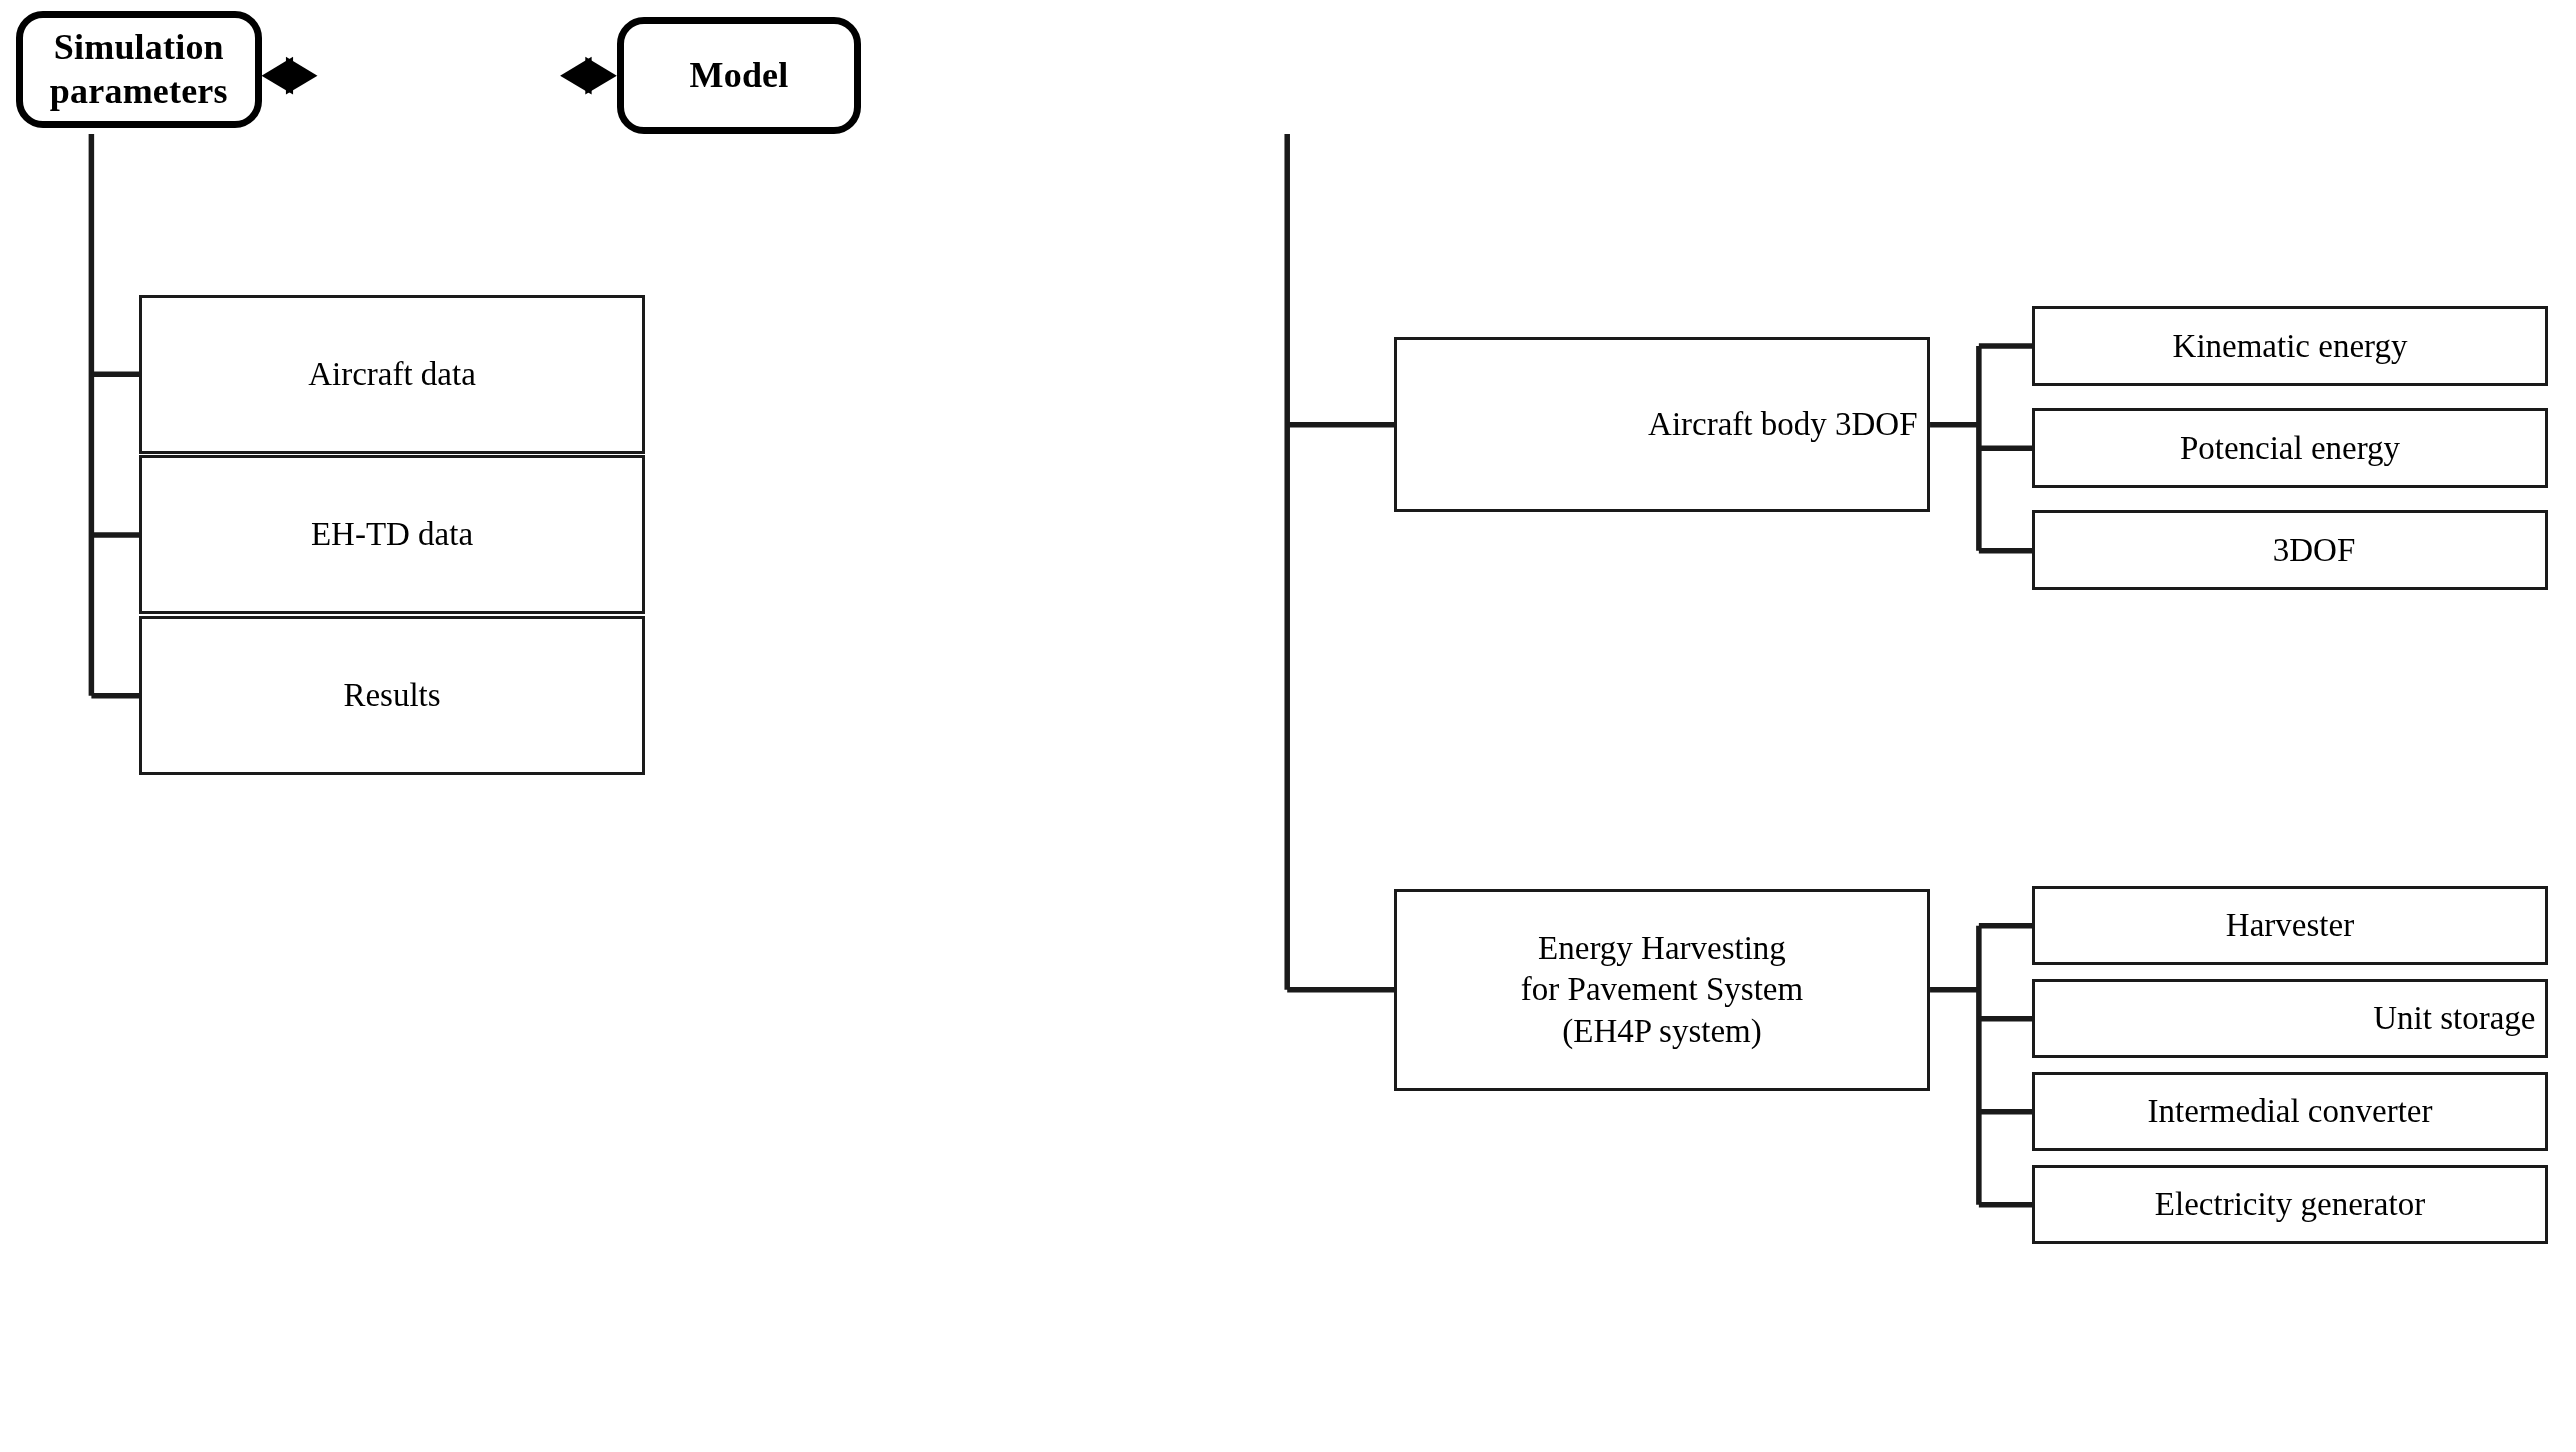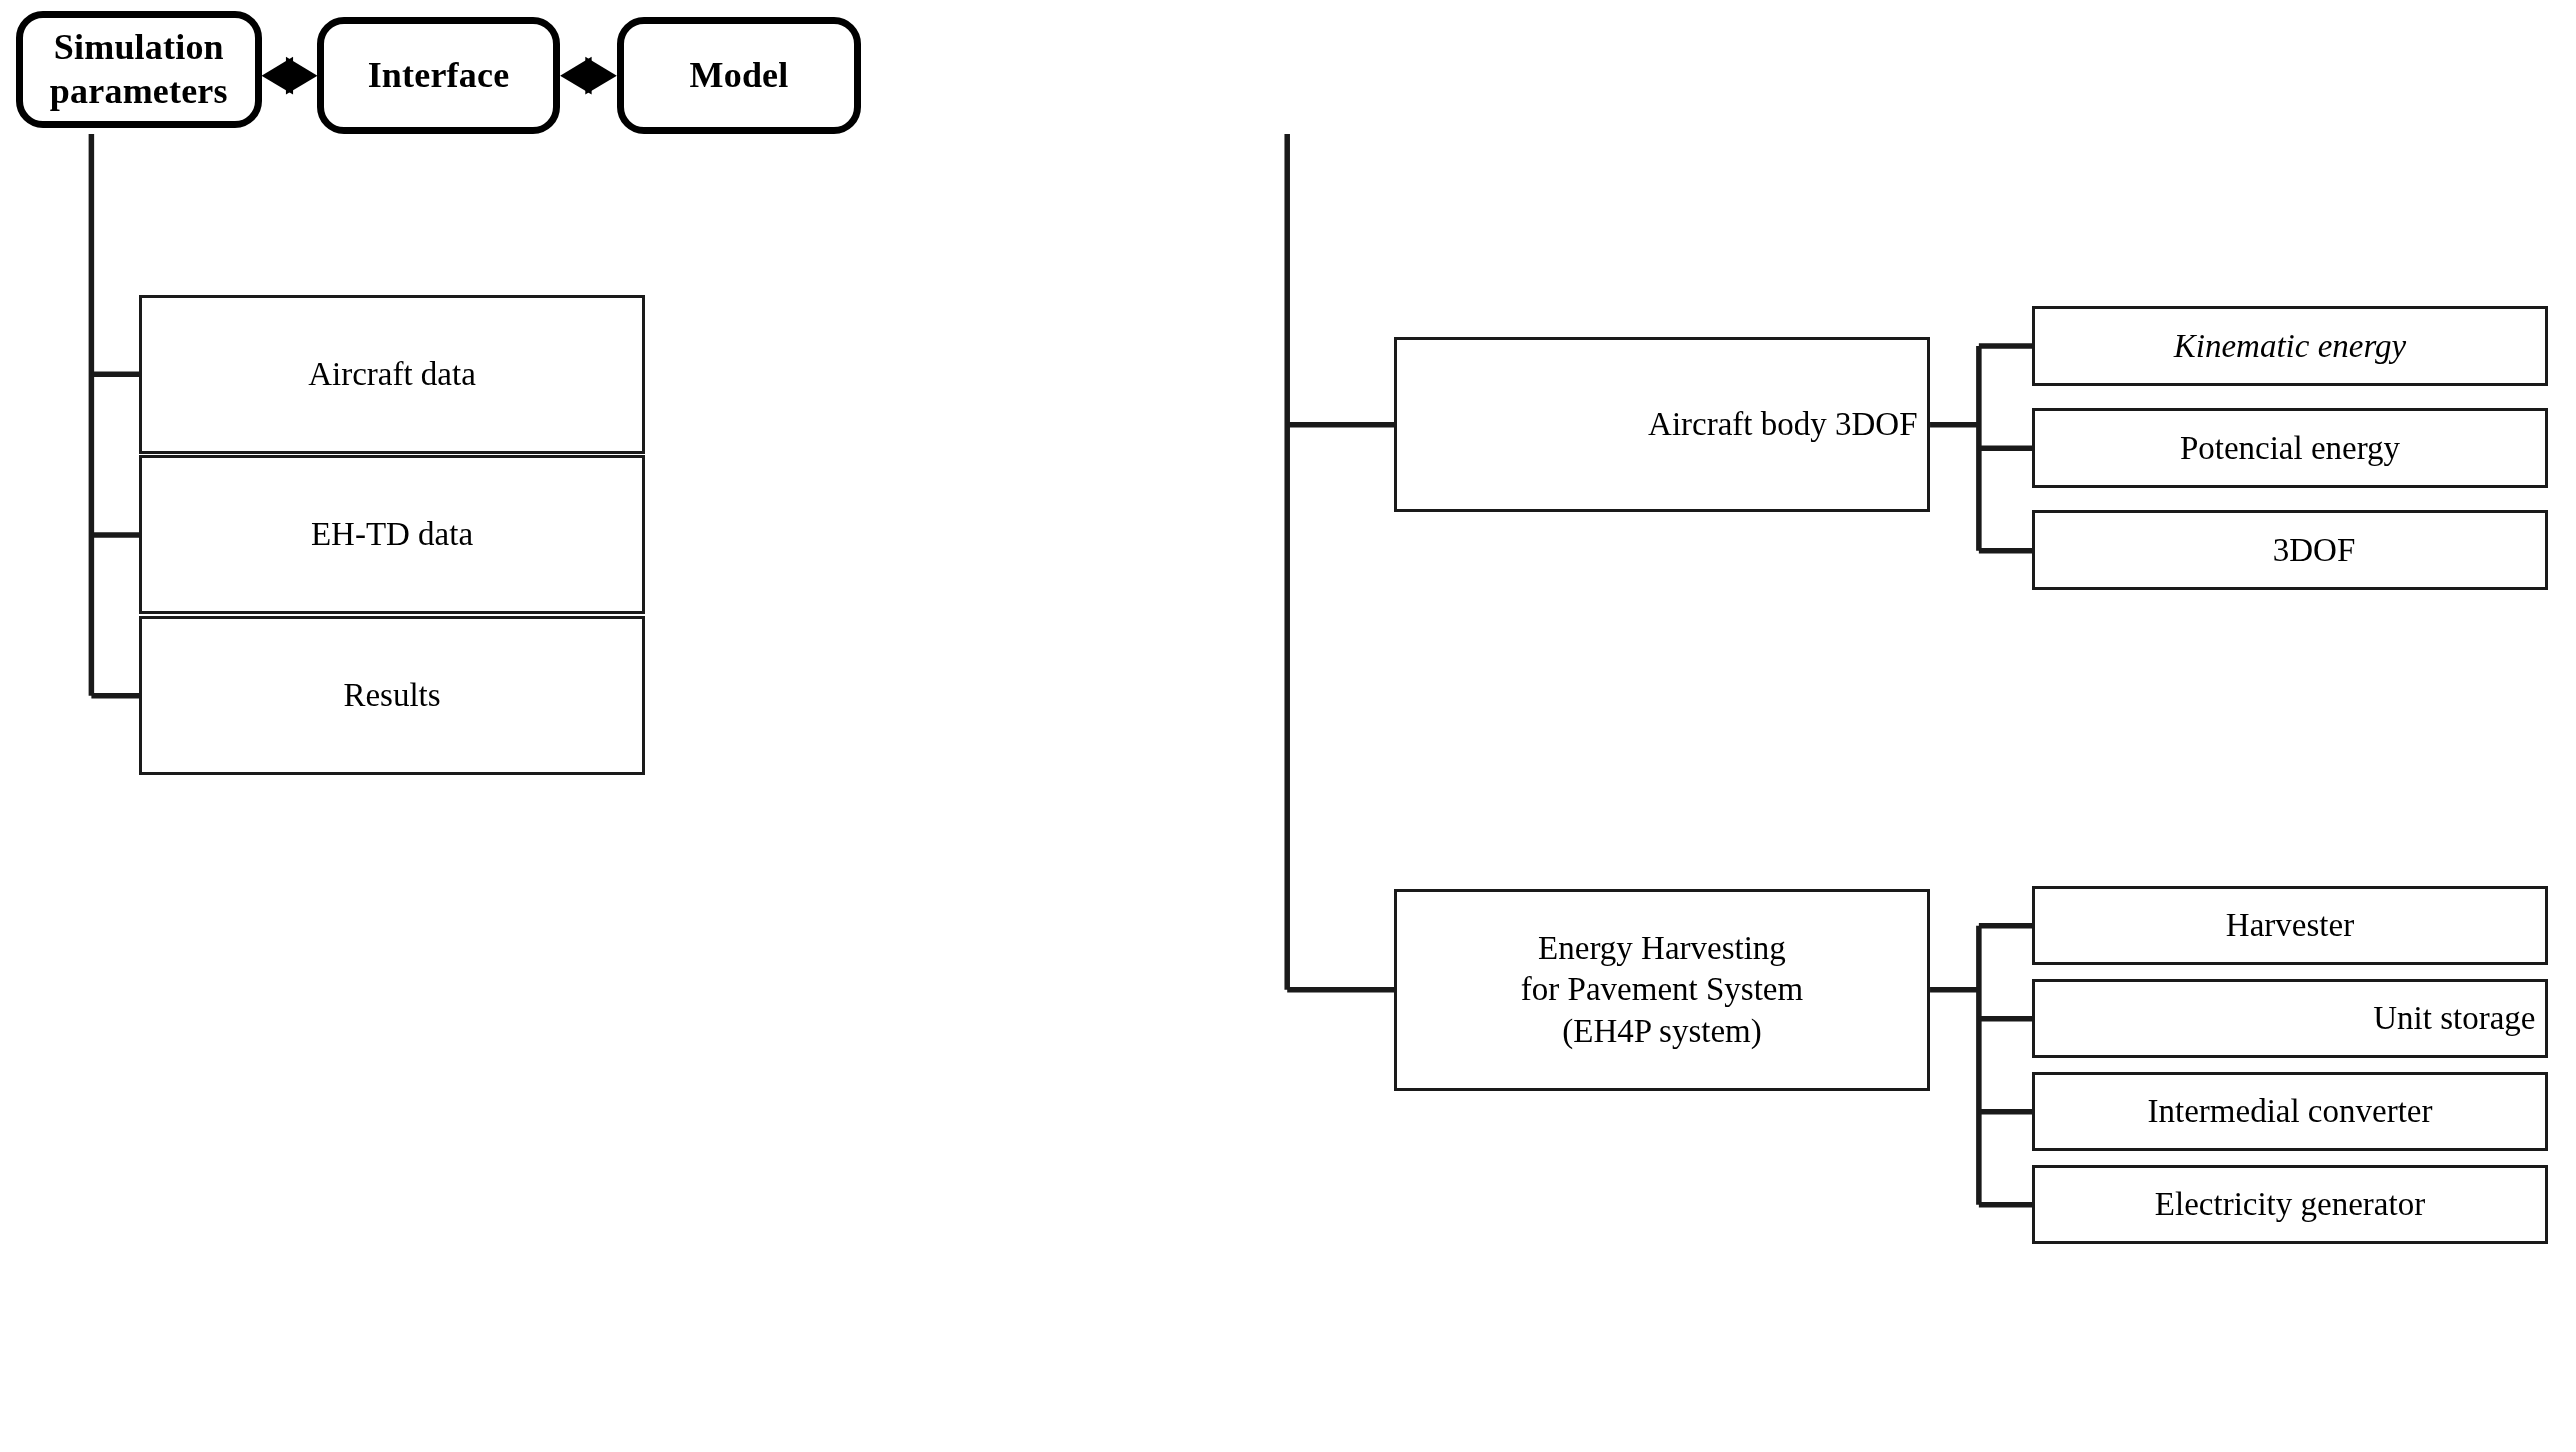--- a/index.html
+++ b/index.html
@@ -125,23 +125,20 @@
       <line x1="2512" y1="1293" x2="2580" y2="1293" stroke="#1a1a1a" stroke-width="7"></line>
       <line x1="2512" y1="1411" x2="2580" y2="1411" stroke="#1a1a1a" stroke-width="7"></line>
       <line x1="2512" y1="1529" x2="2580" y2="1529" stroke="#1a1a1a" stroke-width="7"></line>
     </g>
   </svg>
 
   <div class="node-round" style="left:15.8px; top:11px; width:246px; height:117px;">
     <span class="label"><span>Simulation</span><br><span>parameters</span></span>
   </div>
 
-  <div class="node-round" style="left:317px; top:17.3px; width:243px; height:117px;">
-    <span class="label">Interface</span>
-  </div>
 
   <div class="node-round" style="left:617px; top:17.3px; width:244px; height:117px;">
     <span class="label">Model</span>
   </div>
 
   <div class="arrow-hit" style="left:262px; top:52px; width:57px; height:47px;"></div>
   <div class="arrow-hit" style="left:560px; top:52px; width:58px; height:47px;"></div>
 
   <div class="node-rect" style="left:139px; top:295px; width:506px; height:159px;">
     <span class="label">Aircraft data</span>
@@ -152,21 +149,21 @@
   </div>
 
   <div class="node-rect" style="left:139px; top:616px; width:506px; height:159px;">
     <span class="label">Results</span>
   </div>
 
   <div class="node-rect" style="left:1394px; top:337px; width:536px; height:175px;justify-content:flex-end;">
     <span class="label">Aircraft body 3DOF</span>
   </div>
 
-  <div class="node-rect" style="left:2032px; top:306px; width:516px; height:80px;font-style:italic;">
+  <div class="node-rect" style="left:2032px; top:306px; width:516px; height:80px;">
     <span class="label">Kinematic energy</span>
   </div>
 
   <div class="node-rect" style="left:2032px; top:408px; width:516px; height:80px;">
     <span class="label">Potencial energy</span>
   </div>
 
   <div class="node-rect" style="left:2032px; top:510px; width:516px; height:80px;padding-left:48px;">
     <span class="label">3DOF</span>
   </div>

